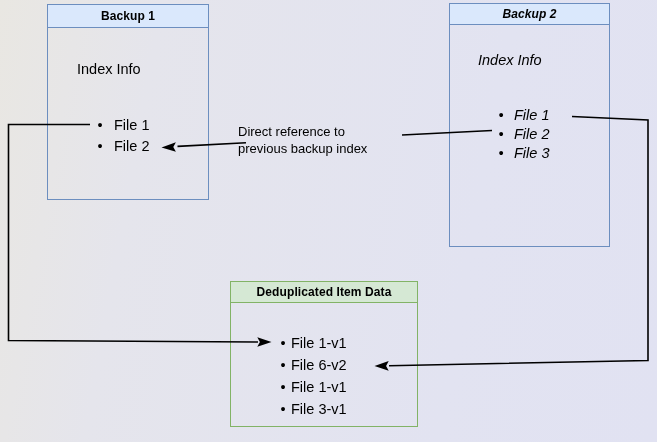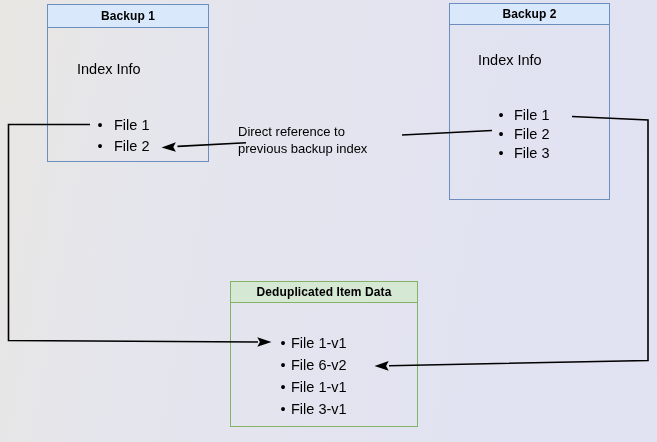--- a/index.html
+++ b/index.html
@@ -26,23 +26,23 @@
     display: flex;
     align-items: center;
     justify-content: center;
     font-size: 12px;
     font-weight: bold;
     box-sizing: border-box;
     letter-spacing: 0.1px;
   }
   .blue .box-header  { background: var(--blue-fill, #dae8fc);  border-bottom: 1.4px solid var(--blue-border, #6c8ebf); }
   .green .box-header { background: var(--green-fill, #d5e8d4); border-bottom: 1.4px solid var(--green-border, #82b366); }
-  #backup1 { left: 47px;  top: 4px;   width: 162px; height: 158px; }
+  #backup1 { left: 47px;  top: 4px;   width: 162px; height: 196px; }
   #backup1 .box-header { height: 23px; }
-  #backup2 { left: 449px; top: 3px;   width: 161px; height: 197px; }
+  #backup2 { left: 449px; top: 3px;   width: 161px; height: 244px; font-style: italic; }
   #backup2 .box-header { height: 21px; }
   #dedup   { left: 230px; top: 281px; width: 188px; height: 146px; }
   #dedup .box-header { height: 21px; }
 
   .subtitle {
     position: absolute;
     font-size: 14.5px;
     white-space: nowrap;
   }
   #backup1 .subtitle { left: 29px; top: 56px; }

